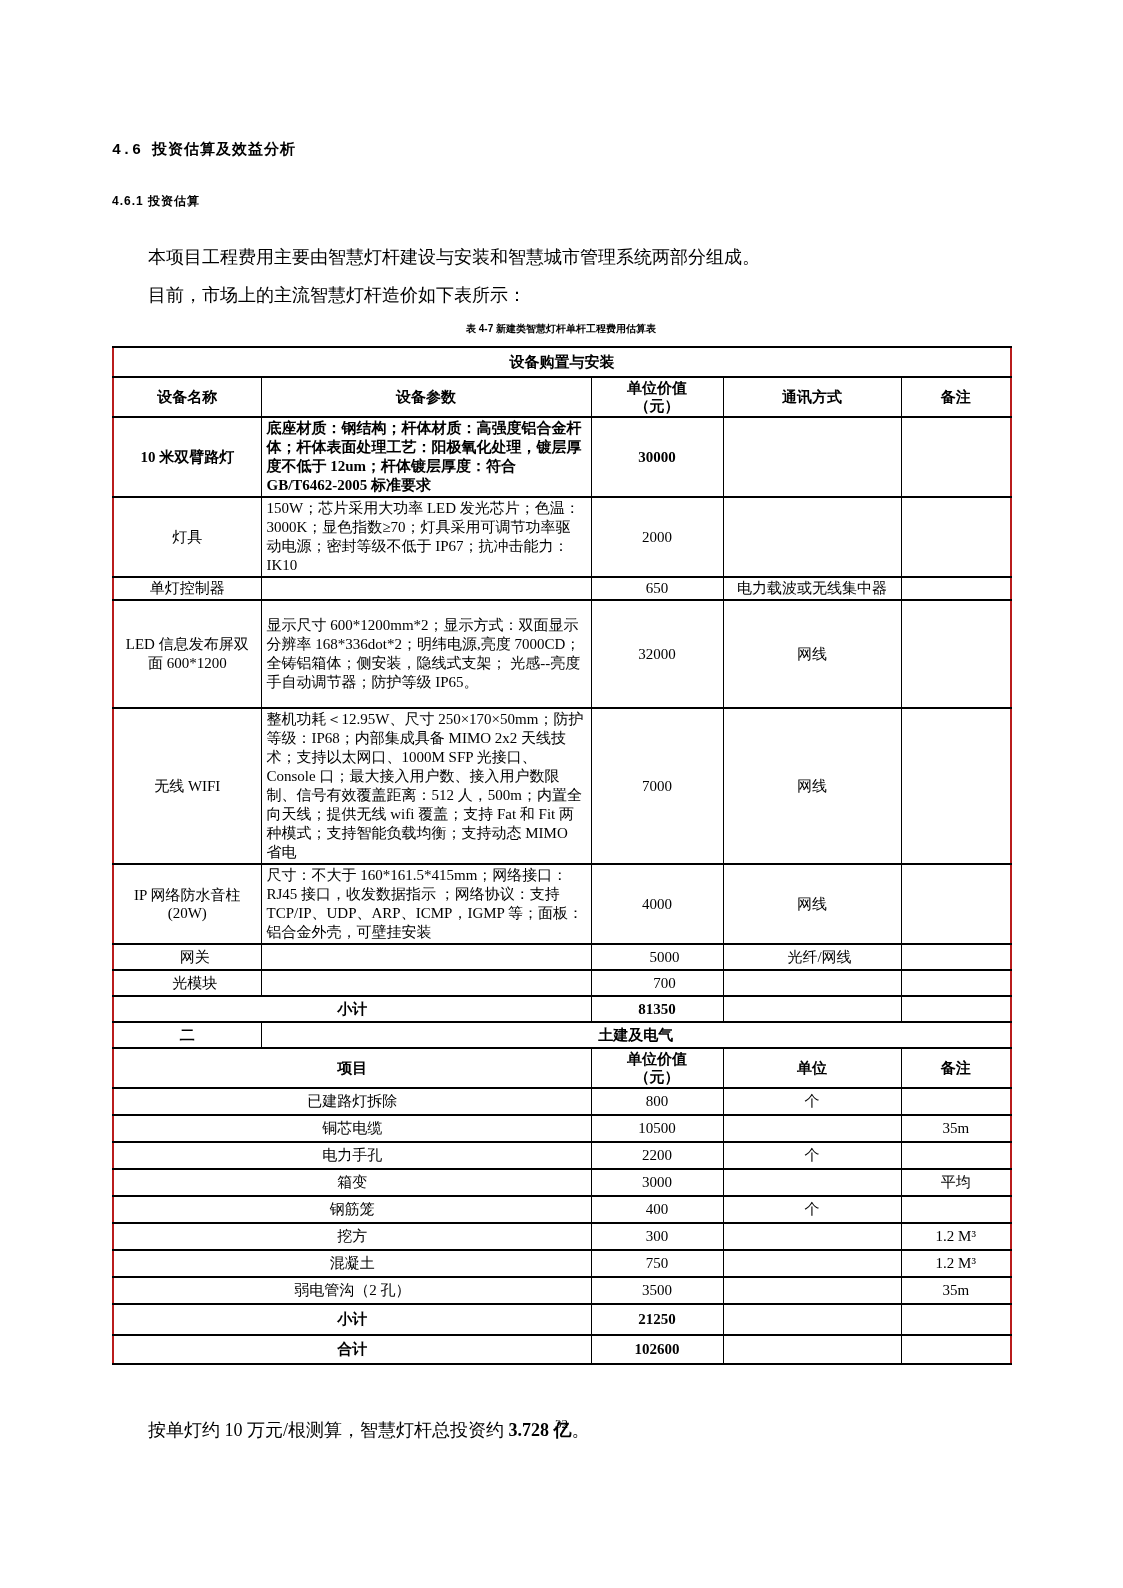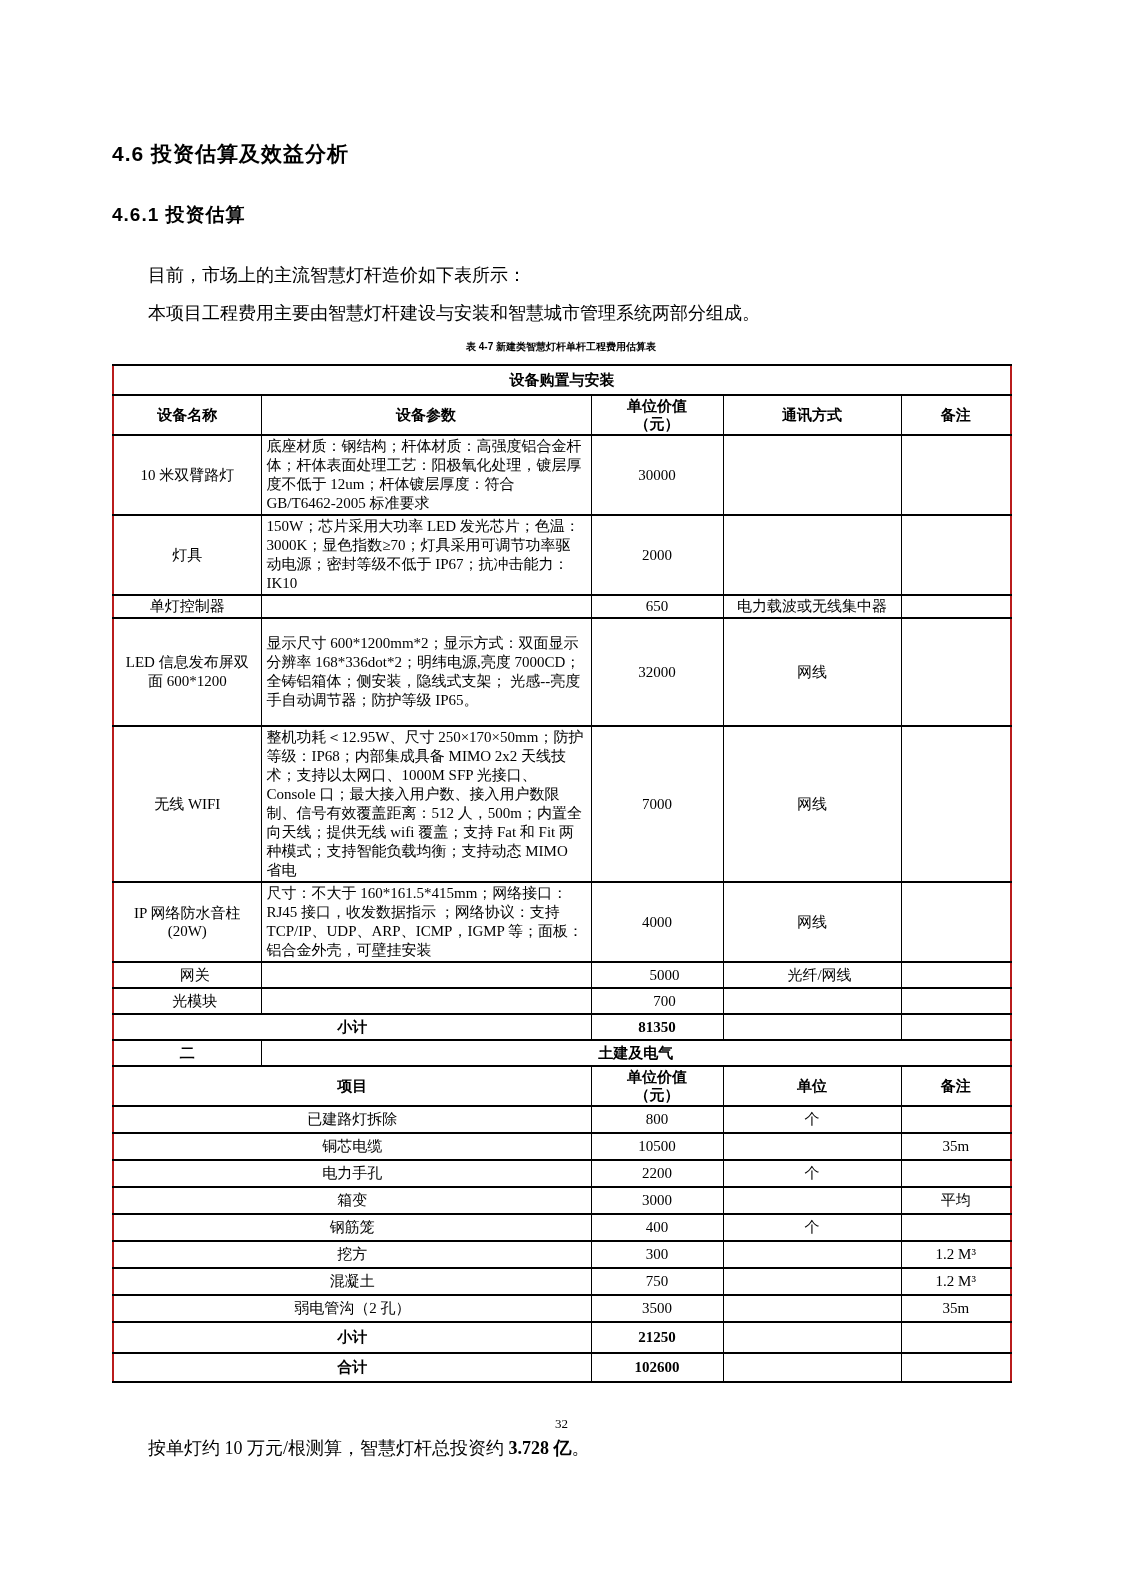--- a/index.html
+++ b/index.html
@@ -8,30 +8,30 @@
     width: 1123px;
     height: 1588px;
     margin: 0 auto;
     background: #ffffff;
     box-sizing: border-box;
     padding: 140px 113px 0 112px;
     font-family: "Liberation Serif", "DejaVu Serif", serif;
     color: #000;
   }
   h1.sec-heading {
-    font-family: Liberation Sans, sans-serif;
+    font-family: Liberation Mono, monospace;
     font-weight: 600;
-    font-size: 21px;
+    font-size: 15px;
     margin: 0 0 34px 0;
     letter-spacing: 1px;
   }
   h2.subsec-heading {
     font-family: "Liberation Sans", "DejaVu Sans", sans-serif;
     font-weight: 600;
-    font-size: 19px;
+    font-size: 12px;
     margin: 0 0 34px 0;
     letter-spacing: 1px;
   }
   p.body-para {
     font-size: 18px;
     line-height: 26px;
     margin: 0 0 12px 0;
     text-indent: 2em;
   }
   .table-caption {
@@ -62,21 +62,21 @@
   td.params {
     font-size: 14px;
     line-height: 19px;
     text-align: left;
     vertical-align: top;
     padding: 3px 6px;
   }
   
   tr.r-t  td { height: 30px; }
   tr.r-h  td { height: 38px; }
-  tr.r1   td { height: 55px; }
+  tr.r1   td { height: 55px; font-weight: bold; }
   tr.r2   td { height: 73px; }
   tr.r3   td { height: 18px; }
   tr.r4   td { height: 108px; }
   tr.r5   td { height: 112px; }
   tr.r6   td { height: 68px; }
   tr.r-s  td { height: 26px; padding-left: 20px; }
   tr.r-sub td { height: 26px; }
   tr.r-div td { height: 26px; }
   tr.r-h2 td { height: 38px; }
   tr.r-d2 td { height: 27px; }
@@ -99,22 +99,22 @@
   }
 </style>
 </head>
 <body>
 
 <div class="page">
 
   <h1 class="sec-heading">4.6 投资估算及效益分析</h1>
   <h2 class="subsec-heading">4.6.1 投资估算</h2>
 
+  <p class="body-para">本项目工程费用主要由智慧灯杆建设与安装和智慧城市管理系统两部分组成。</p>
   <p class="body-para">目前，市场上的主流智慧灯杆造价如下表所示：</p>
-  <p class="body-para">本项目工程费用主要由智慧灯杆建设与安装和智慧城市管理系统两部分组成。</p>
 
   <div class="table-caption">表 4-7 新建类智慧灯杆单杆工程费用估算表</div>
 
   <table class="cost-table">
     <colgroup>
       <col style="width:148px">
       <col style="width:330px">
       <col style="width:132px">
       <col style="width:178px">
       <col style="width:110px">

